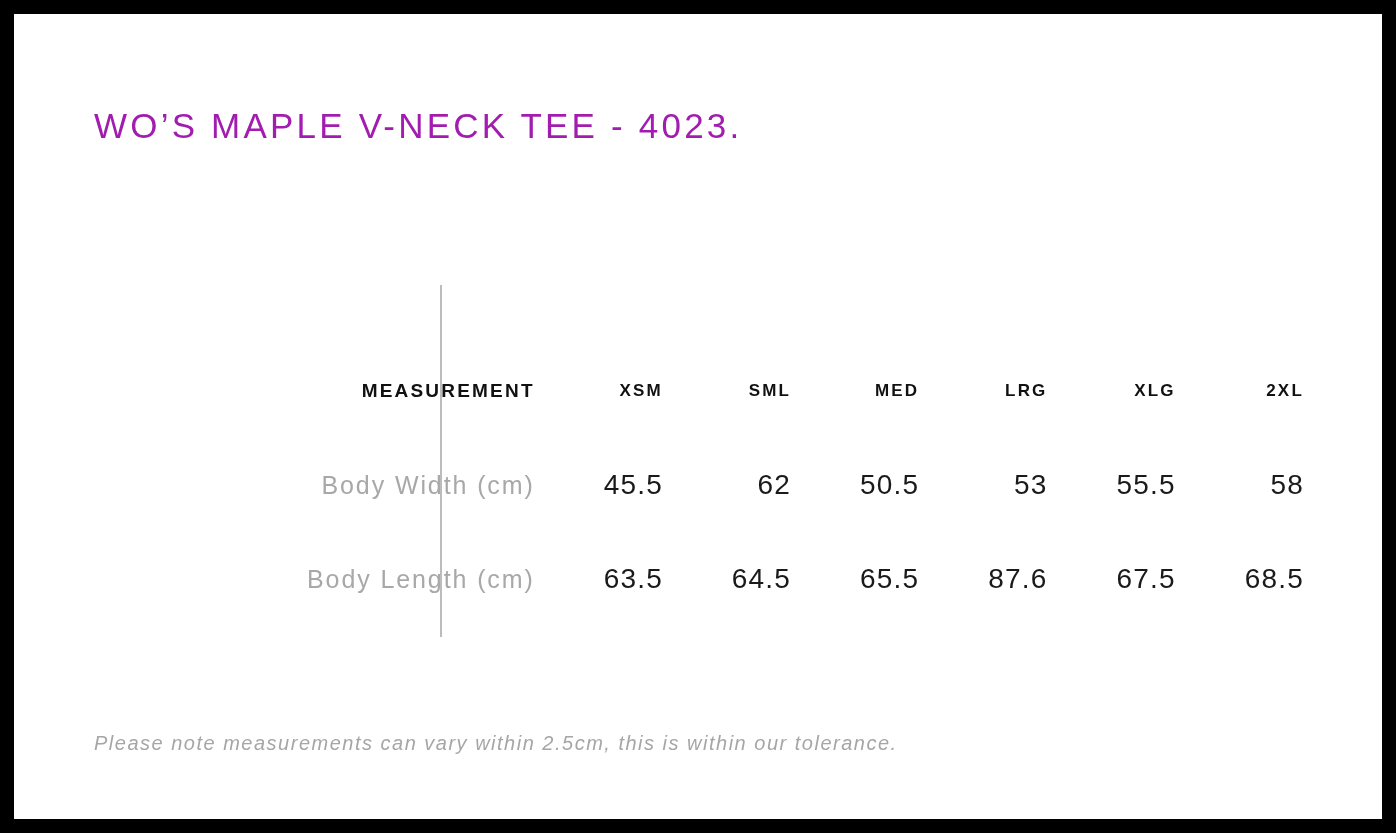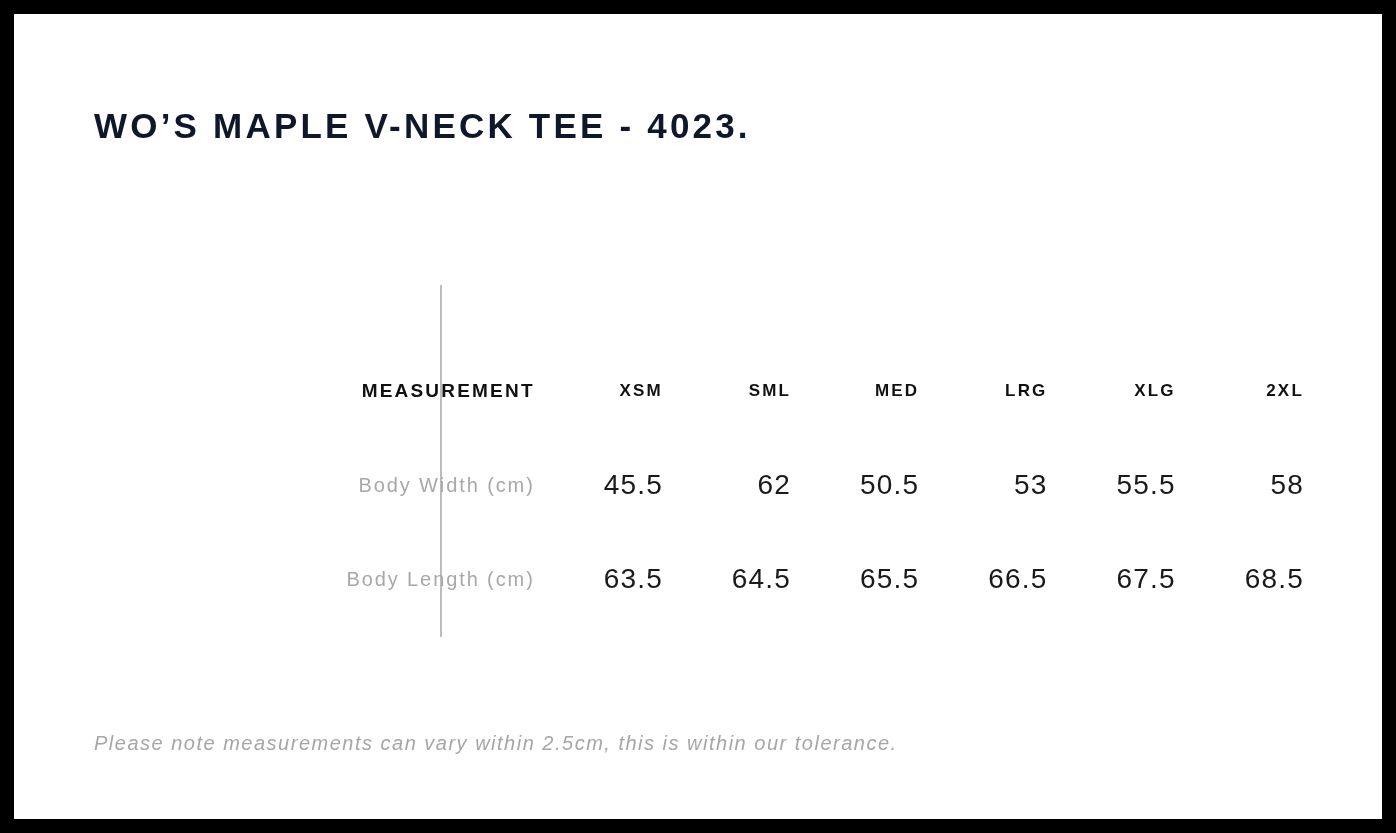--- a/index.html
+++ b/index.html
@@ -20,23 +20,23 @@
     width: 1368px;
     height: 805px;
     background: #ffffff;
     box-sizing: border-box;
   }
   .title {
     position: absolute;
     left: 80px;
     top: 92px;
     font-size: 35px;
-    font-weight: bold;
+    font-weight: normal;
     letter-spacing: 3.2px;
-    color: #0f172a;
+    color: #a21caf;
     white-space: nowrap;
   }
   .divider {
     position: absolute;
     left: 426px;
     top: 271px;
     width: 2px;
     height: 352px;
     background: #bcbcbc;
   }
@@ -64,21 +64,21 @@
     color: #111111;
   }
   th.size-head {
     font-size: 17px;
     font-weight: bold;
     letter-spacing: 2.2px;
     color: #111111;
   }
   td.row-label {
     text-align: left;
-    font-size: 20px;
+    font-size: 25px;
     letter-spacing: 1.9px;
     color: #a8a8a8;
     font-weight: normal;
   }
   td.value {
     font-size: 28px;
     letter-spacing: 1.2px;
     color: #1a1a1a;
     font-weight: normal;
   }
@@ -131,21 +131,21 @@
         <td class="value">50.5</td>
         <td class="value">53</td>
         <td class="value">55.5</td>
         <td class="value">58</td>
       </tr>
       <tr>
         <td class="row-label">Body Length (cm)</td>
         <td class="value">63.5</td>
         <td class="value">64.5</td>
         <td class="value">65.5</td>
-        <td class="value">66.5</td>
+        <td class="value">87.6</td>
         <td class="value">67.5</td>
         <td class="value">68.5</td>
       </tr>
     </tbody>
   </table>
 
   <div class="footnote">Please note measurements can vary within 2.5cm, this is within our tolerance.</div>
 
 </div>
 

